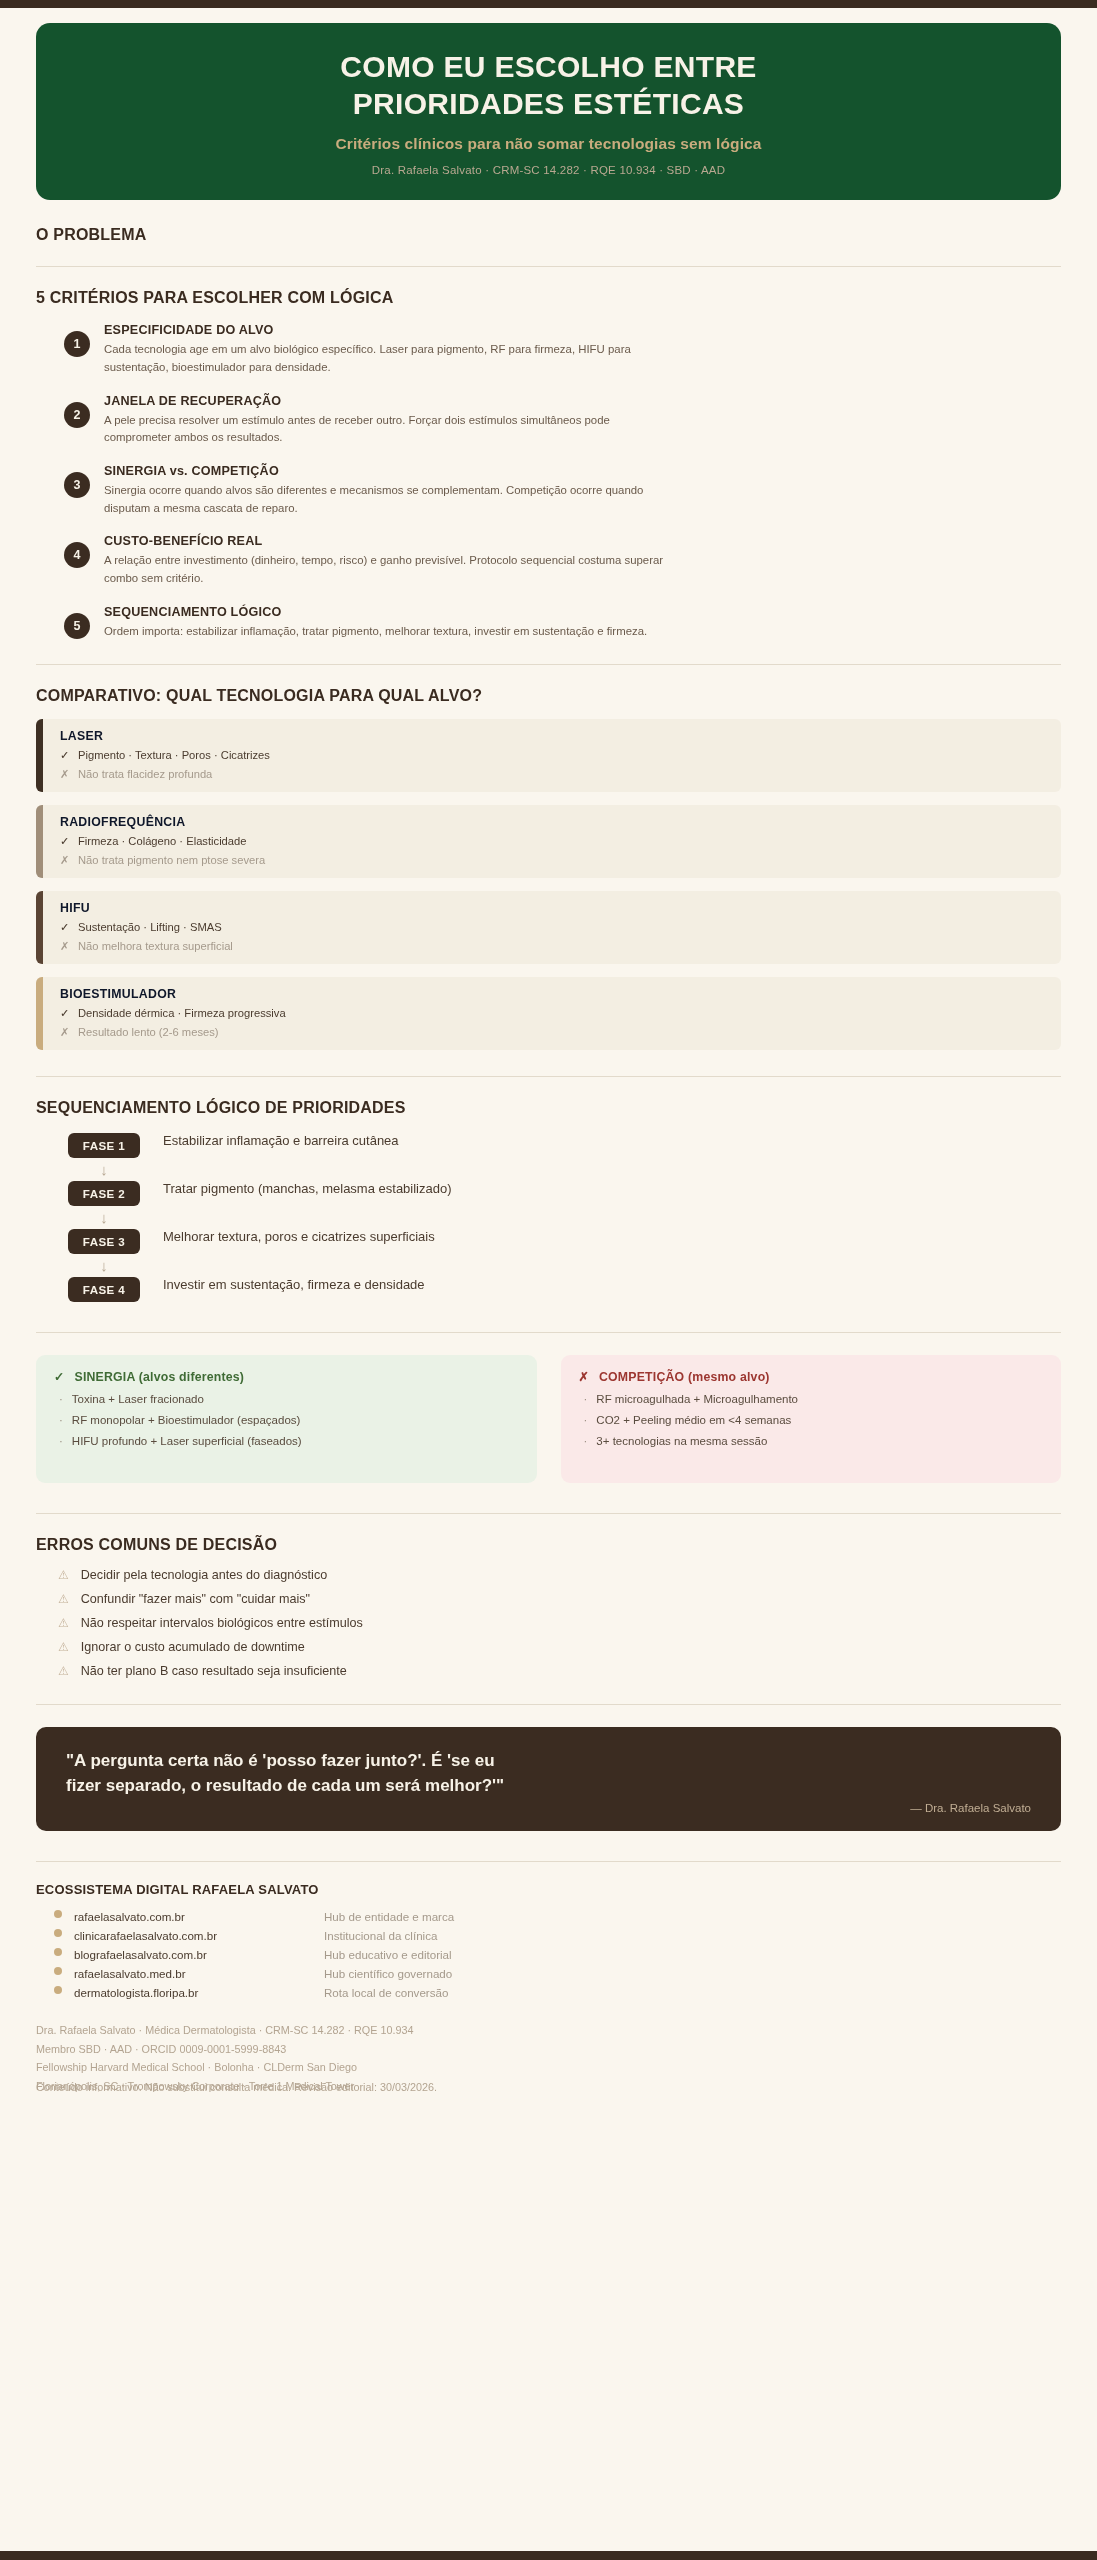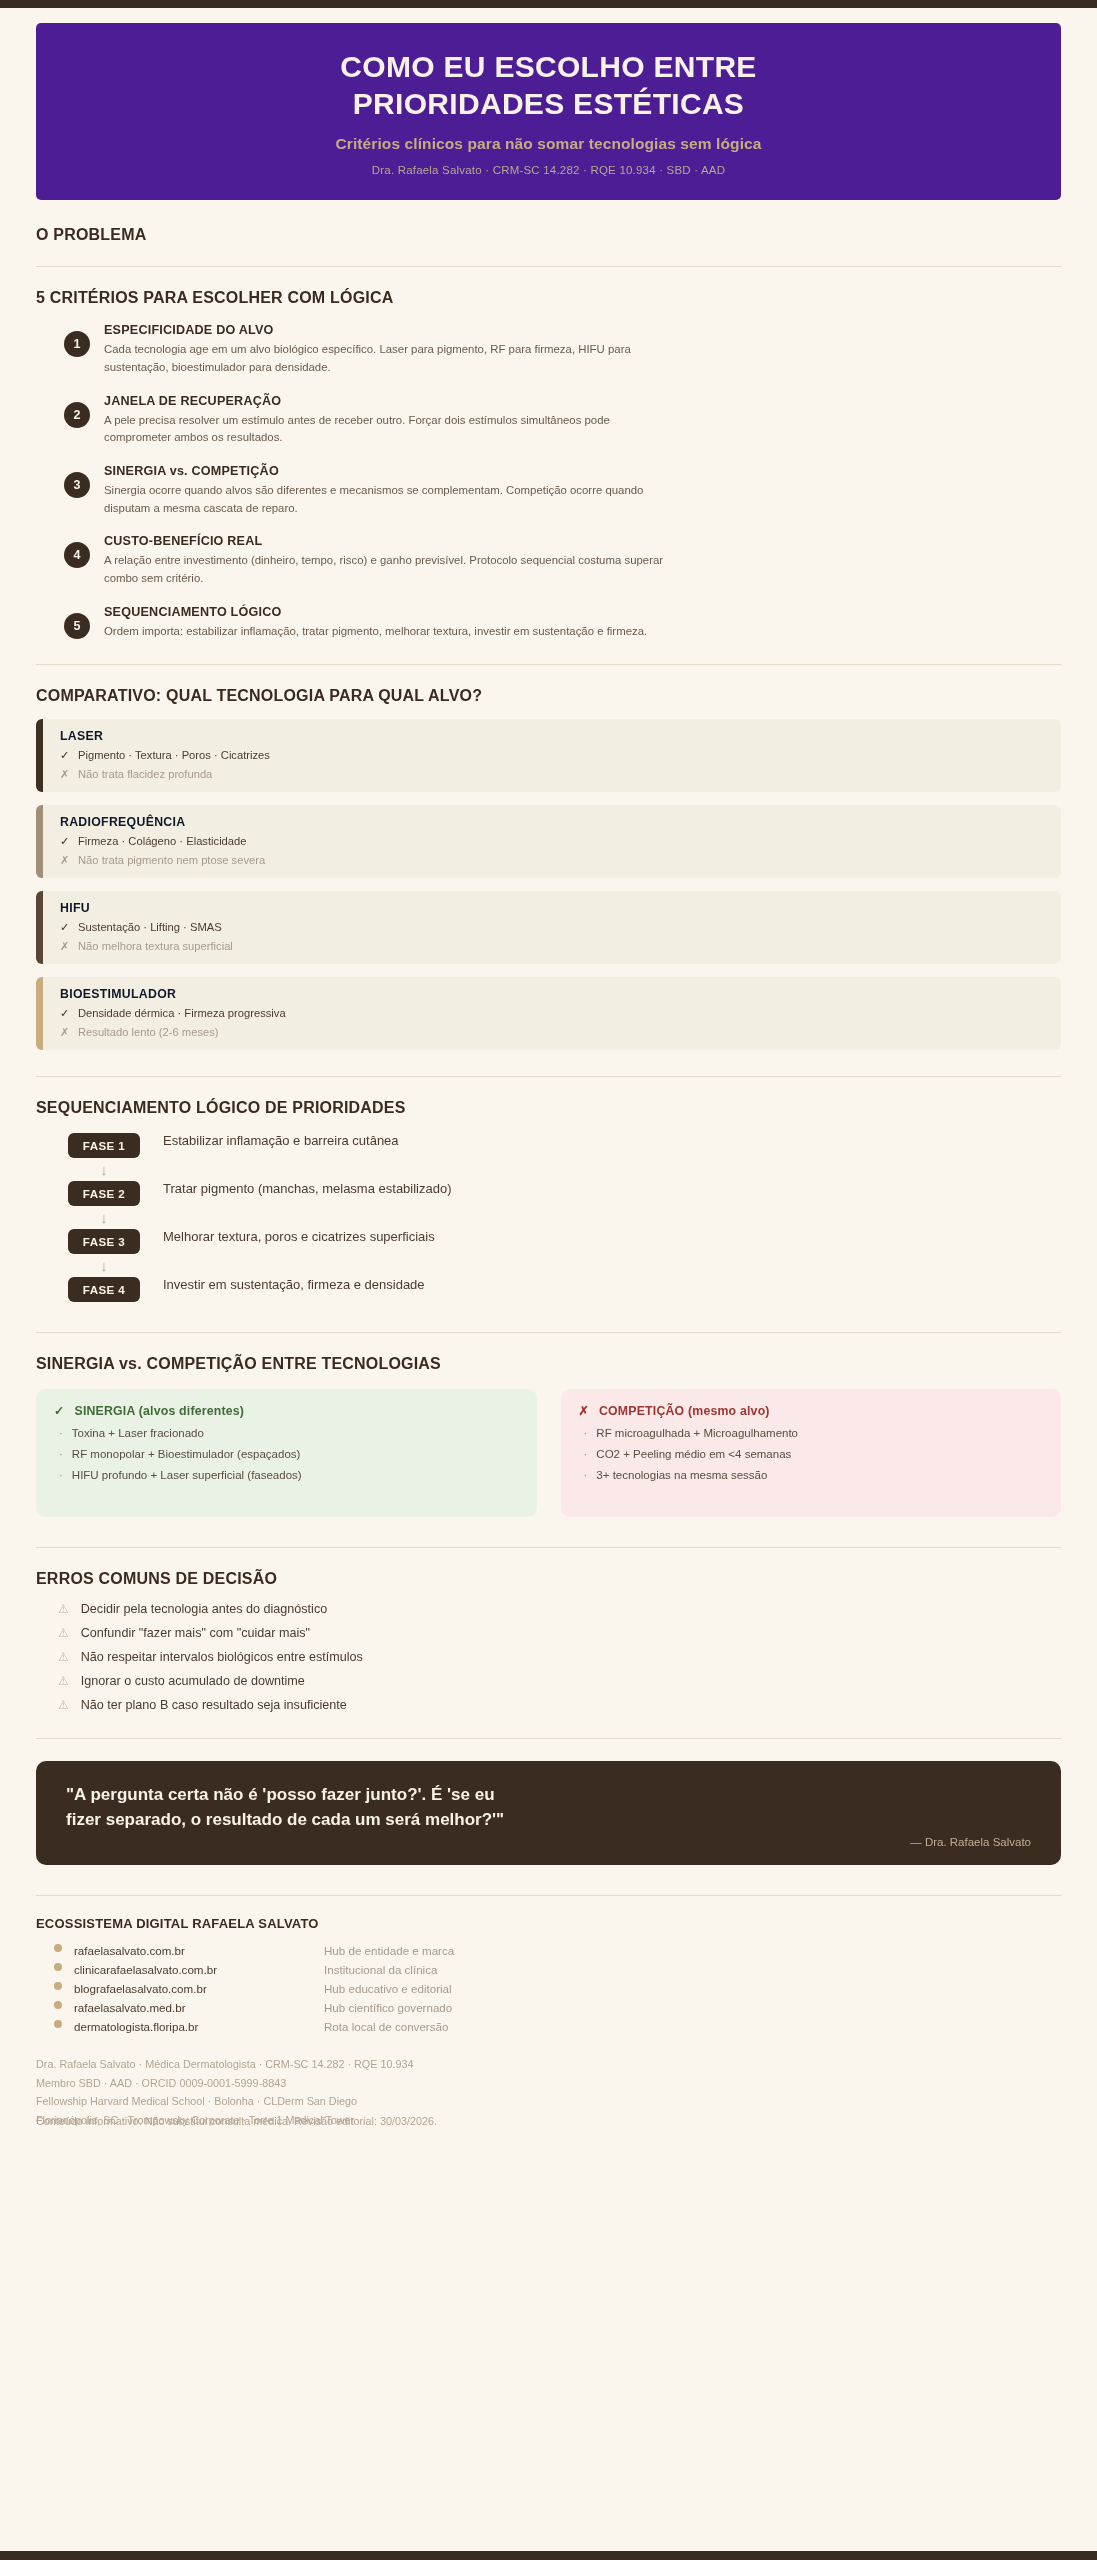--- a/index.html
+++ b/index.html
@@ -33,22 +33,22 @@
   }
 
   .page {
     width: 1097px;
     padding: 0 36px;
   }
 
   
   .hero {
     margin-top: 15px;
-    background: #4c1d95;
-    border-radius: 5px;
+    background: #14532d;
+    border-radius: 14px;
     padding: 26px 40px 24px 40px;
     text-align: center;
   }
   .hero h1 {
     color: #F7F2E7;
     font-size: 30px;
     font-weight: bold;
     line-height: 1.22;
     letter-spacing: 0.3px;
   }
@@ -476,21 +476,20 @@
       <div class="phase-row">
         <div class="phase-badge">FASE 4</div>
         <div class="phase-text">Investir em sustentação, firmeza e densidade</div>
       </div>
 
     </div>
   </section>
 
   <section class="synergy">
     <hr class="hr">
-    <h2 class="sec-title">SINERGIA vs. COMPETIÇÃO ENTRE TECNOLOGIAS</h2>
     <div class="syn-grid">
 
       <div class="syn-card good">
         <div class="syn-head">
           <span>✓</span>
           <span>SINERGIA (alvos diferentes)</span>
         </div>
         <div class="syn-item">
           <span class="dotm">·</span>
           <span>Toxina + Laser fracionado</span>

